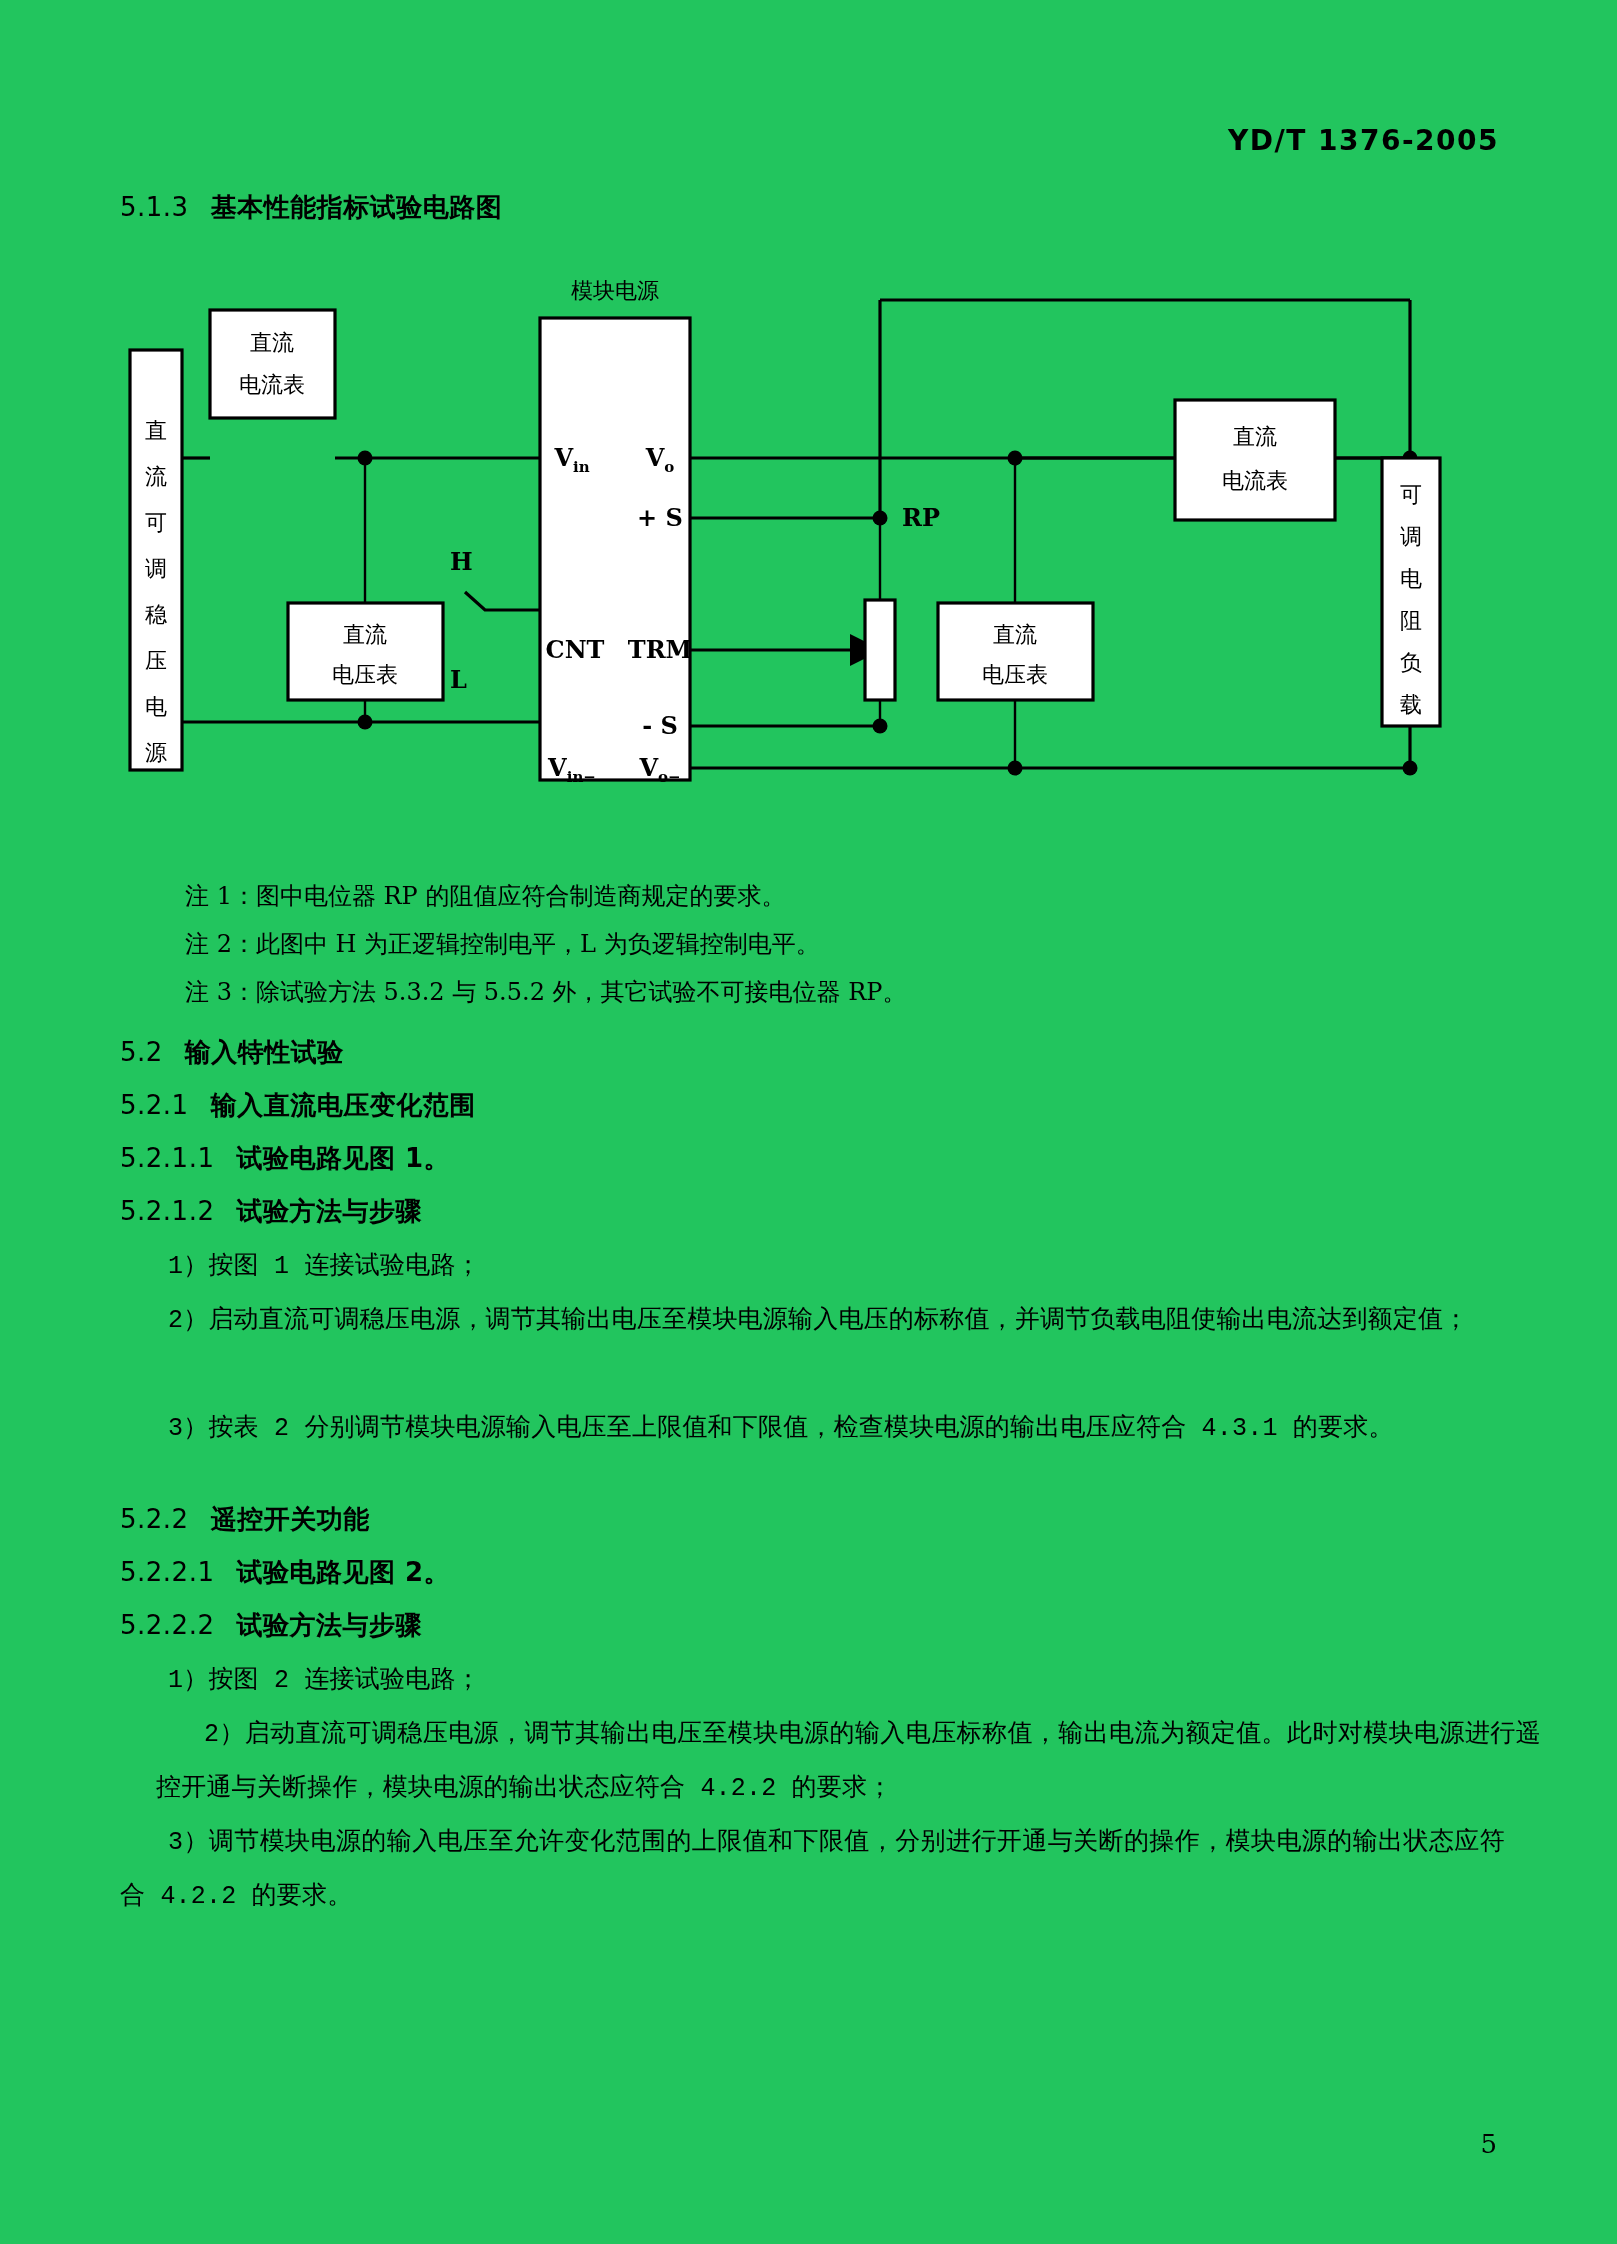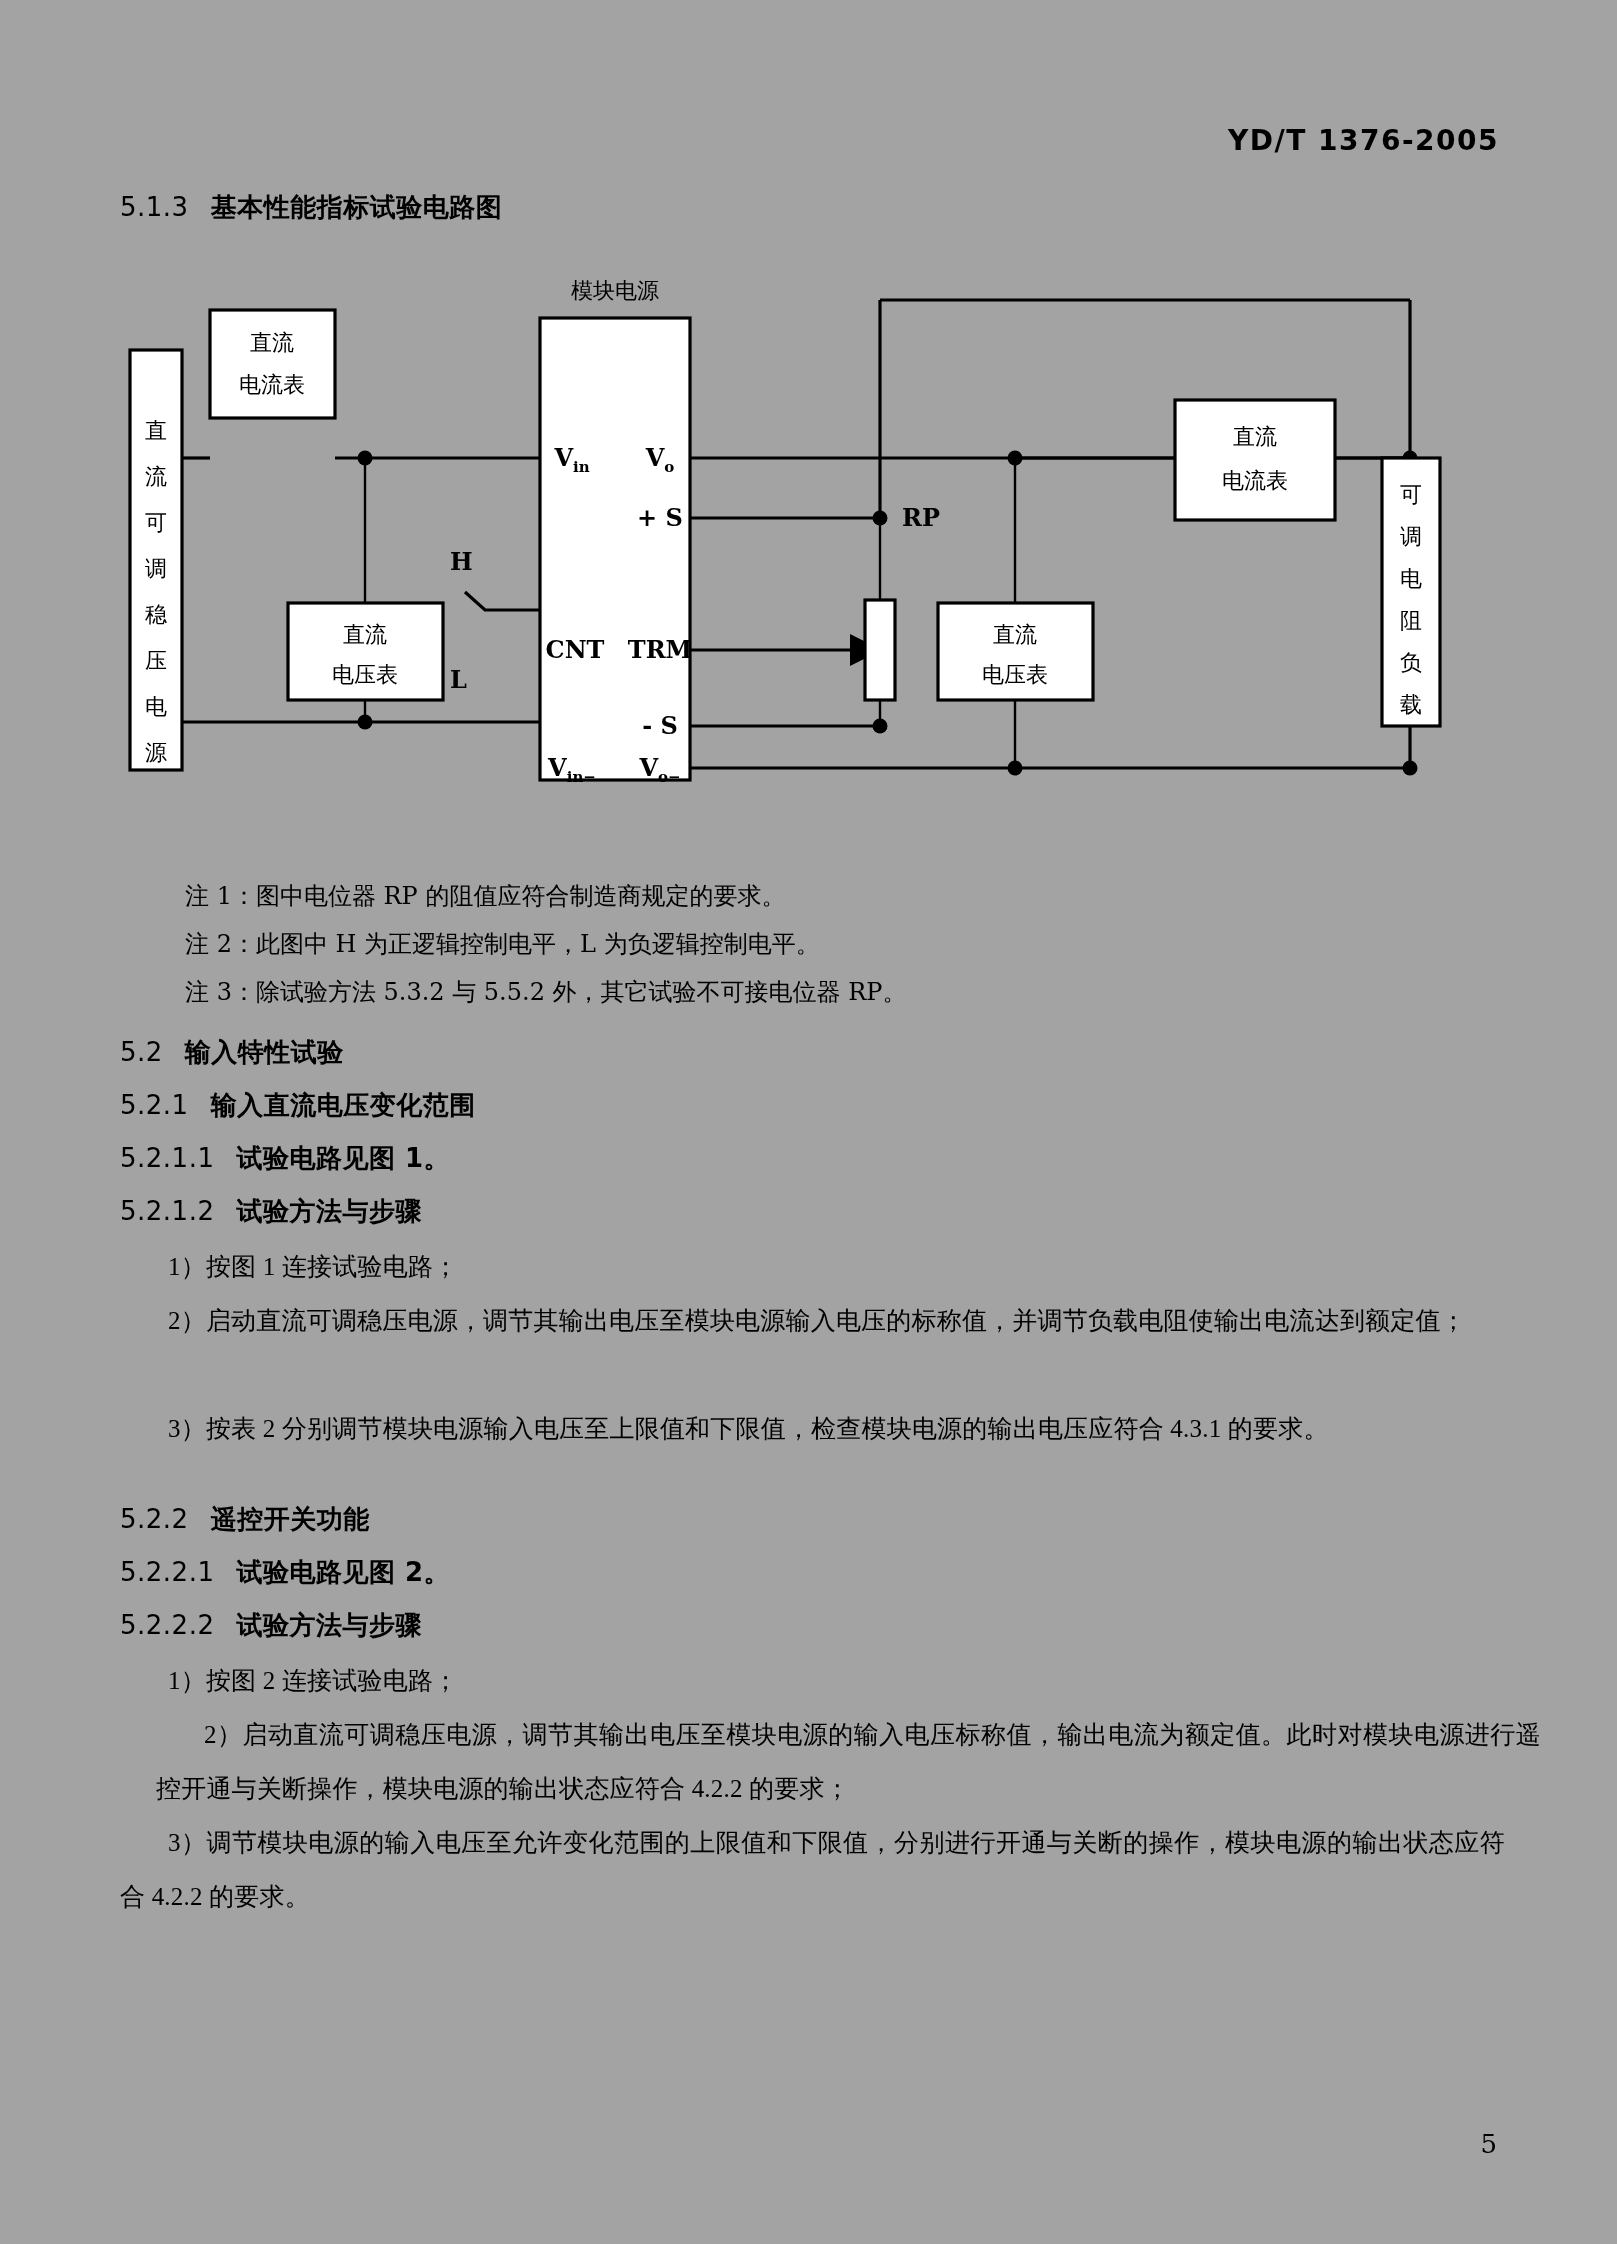--- a/index.html
+++ b/index.html
@@ -11,21 +11,21 @@
     width: 1617px;
     height: 2244px;
     position: relative;
     font-family: "DejaVu Sans", "Liberation Sans", sans-serif;
     color: #000000;
     overflow: hidden;
   }
   .page {
     position: absolute;
     inset: 0;
-    background: #a3a3a3;
+    background: #22c55e;
     padding-left: 12px;
   }
 
   
   .doc-header {
     position: absolute;
     top: 124px;
     right: 118px;
     font-family: "DejaVu Sans", "Liberation Sans", sans-serif;
     font-size: 28px;
@@ -42,21 +42,21 @@
     font-size: 26px;
     white-space: nowrap;
     letter-spacing: 0.5px;
   }
   .heading .num { font-weight: 400; }
   .heading .gap { display: inline-block; width: 22px; }
 
   
   .para {
     position: absolute;
-    font-family: Liberation Serif, serif;
+    font-family: Liberation Mono, monospace;
     font-size: 25px;
     line-height: 54px;
     letter-spacing: 0.2px;
     text-align: justify;
   }
   .note {
     position: absolute;
     font-family: "DejaVu Serif", "Liberation Serif", serif;
     font-size: 24px;
     white-space: nowrap;

